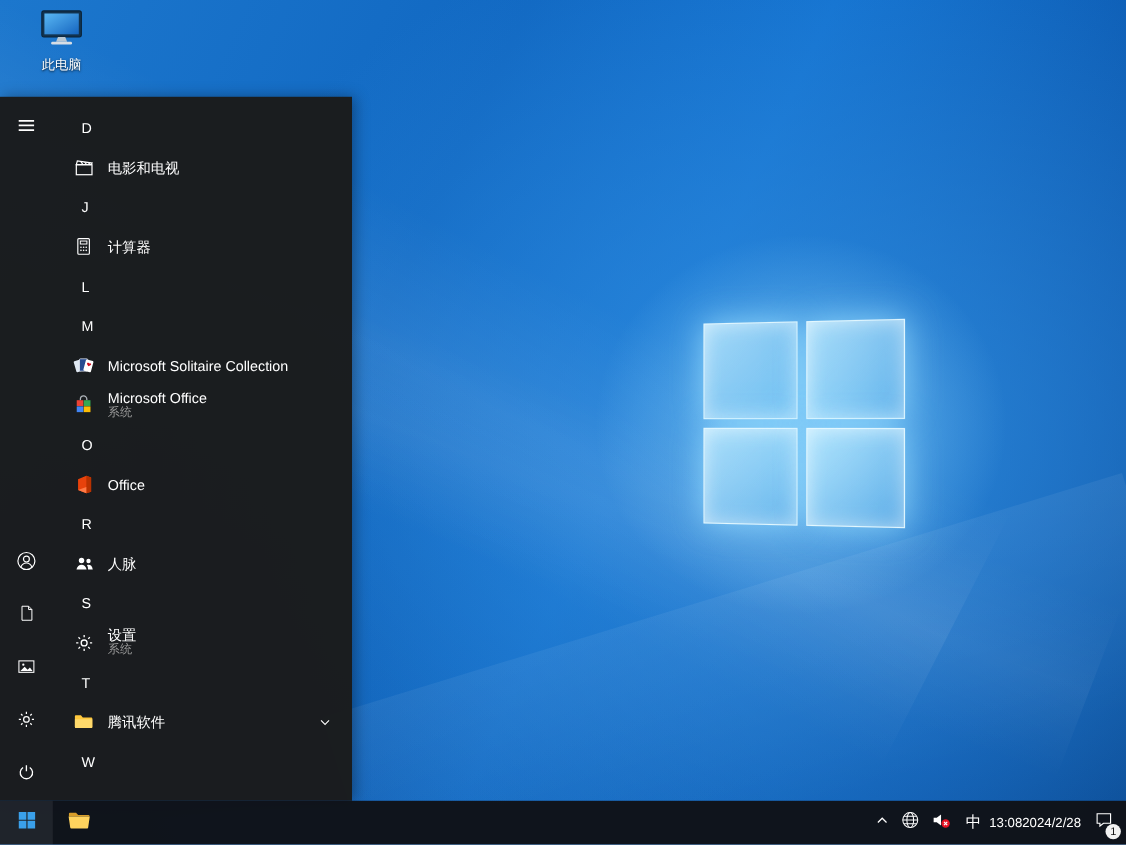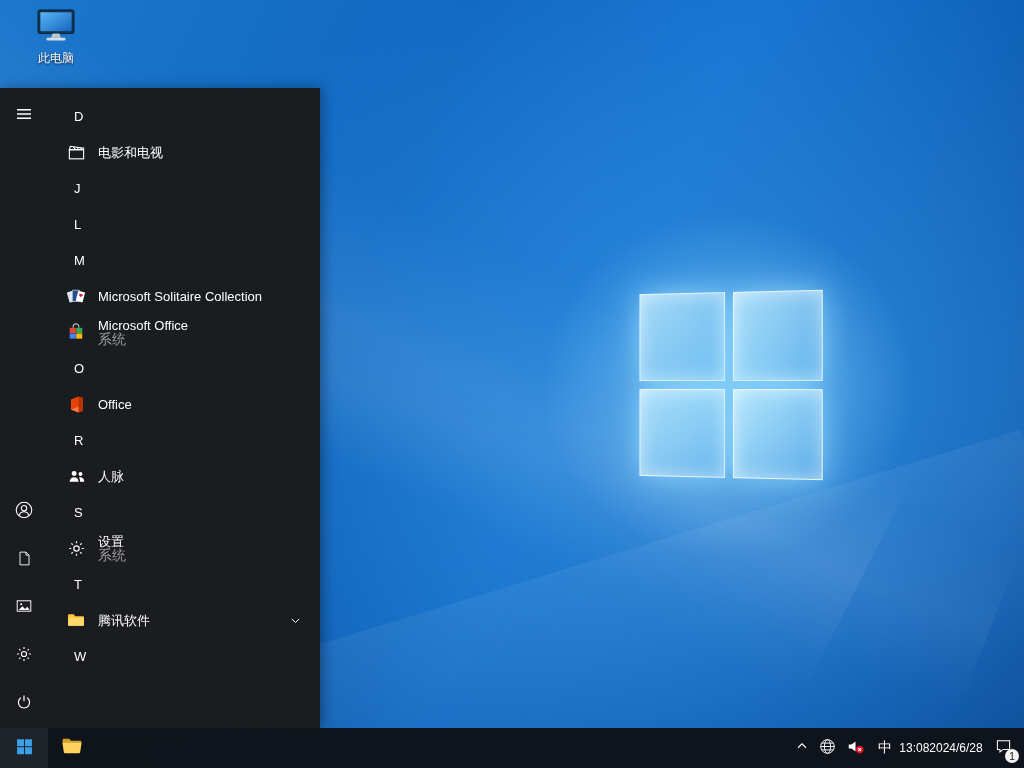--- a/index.html
+++ b/index.html
@@ -60,21 +60,21 @@
   }
 
   .app-list{ flex:1; padding-top:10px; overflow:hidden; }
   .row{ height:36px; display:flex; align-items:center; cursor:pointer; }
   .section-row{ padding-left:26px; }
   .section-letter{ font-size:13px; color:#fff; }
   .app-row{ padding-left:16px; }
   .app-icon{ width:24px; height:24px; flex:none; display:flex; align-items:center; justify-content:center; }
   .app-text{ margin-left:10px; display:flex; flex-direction:column; line-height:15px; }
   .app-label{ font-size:13px; color:#fff; white-space:nowrap; }
-  .app-sub{ font-size:14px; color:#9b9b9b; line-height:13px; }
+  .app-sub{ font-size:11px; color:#9b9b9b; line-height:13px; }
   .row-chevron{ margin-left:auto; margin-right:18px; display:flex; }
 
   
   .taskbar{
     position:absolute; left:0; bottom:0; width:1024px; height:40px;
     background:rgba(16,18,23,.97); display:flex; align-items:stretch; z-index:5;
   }
   .tb-btn{ height:40px; display:flex; align-items:center; justify-content:center; cursor:pointer; }
   .tb-start{ width:48px; background:rgba(255,255,255,.07); }
   .tb-explorer{ width:48px; }
@@ -194,20 +194,39 @@
           </svg>
         </span>
         <span class="app-text">
             <span class="app-label">电影和电视</span>
           </span>
       </div>
 
       <div class="row section-row">
         <span class="section-letter">J</span>
       </div>
+      <div class="row app-row">
+        <span class="app-icon">
+          <svg viewBox="0 0 24 24" width="18" height="18">
+            <rect x="5" y="2.5" width="14" height="19" rx="1.2" fill="none" stroke="#fff" stroke-width="1.4"></rect>
+            <rect x="8" y="5.5" width="8" height="3.6" fill="none" stroke="#fff" stroke-width="1.2"></rect>
+            <g fill="#fff">
+              <circle cx="8.8" cy="13" r="1"></circle>
+                <circle cx="12" cy="13" r="1"></circle>
+                <circle cx="15.2" cy="13" r="1"></circle>
+              <circle cx="8.8" cy="16.8" r="1"></circle>
+                <circle cx="12" cy="16.8" r="1"></circle>
+                <circle cx="15.2" cy="16.8" r="1"></circle>
+            </g>
+          </svg>
+        </span>
+        <span class="app-text">
+            <span class="app-label">计算器</span>
+          </span>
+      </div>
 
       <div class="row section-row">
         <span class="section-letter">L</span>
       </div>
 
       <div class="row section-row">
         <span class="section-letter">M</span>
       </div>
       <div class="row app-row">
         <span class="app-icon">
@@ -356,21 +375,21 @@
           <svg viewBox="0 0 22 22" width="19" height="19">
             <path d="M3.2 8.6h3.2L11 5.2v11.6L6.4 13.4H3.2z" fill="#fff"></path>
             <circle cx="15.8" cy="14.6" r="4.4" fill="#e81123"></circle>
             <path d="M14.1 12.9l3.4 3.4M17.5 12.9l-3.4 3.4" stroke="#fff" stroke-width="1.3"></path>
           </svg>
         </span>
       </div>
       <div class="tb-btn tb-ime">中</div>
       <div class="tb-btn tb-clock">
         <div>13:08</div>
-        <div>2024/6/28</div>
+        <div>2024/2/28</div>
       </div>
       <div class="tb-btn tb-notif">
         <span>
           <svg viewBox="0 0 20 20" width="17" height="17" fill="none" stroke="#fff" stroke-width="1.2">
             <path d="M2.8 3.2h14.4v10.2h-7.6l-3.8 3v-3H2.8z"></path>
           </svg>
         </span>
         <span class="notif-badge">1</span>
       </div>
     </div>

